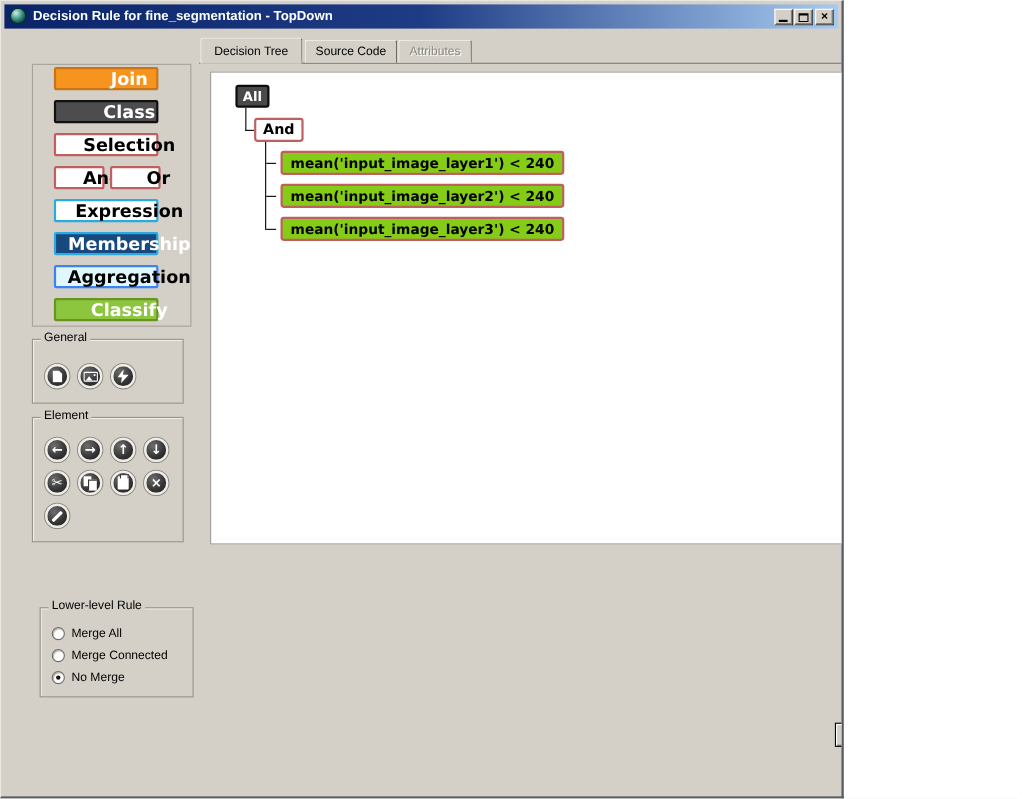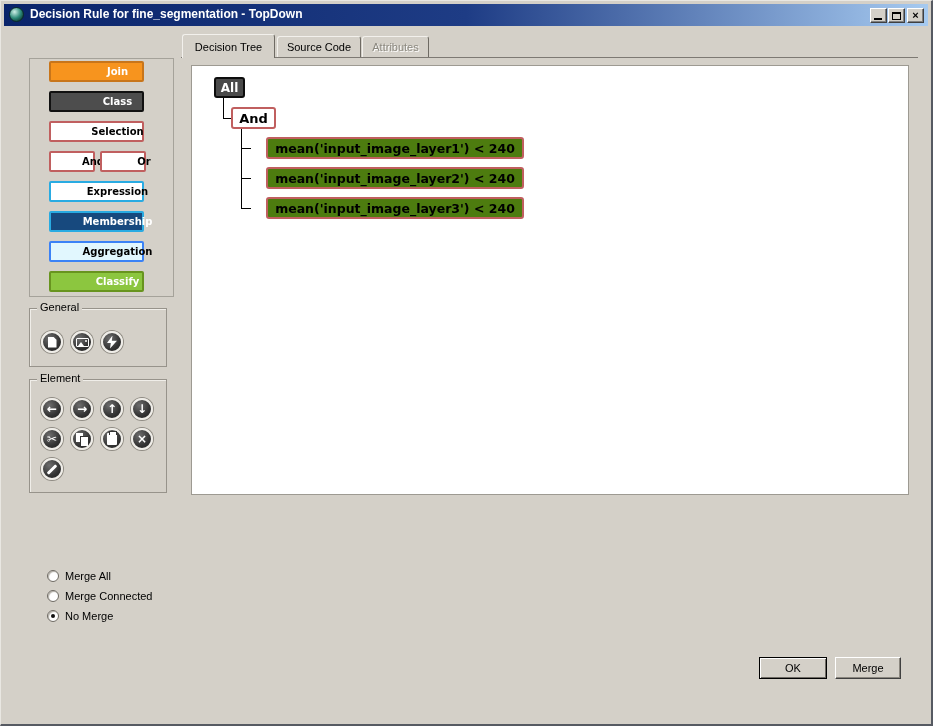--- a/index.html
+++ b/index.html
@@ -1,18 +1,18 @@
 <!DOCTYPE html>
 <html><head>
 <meta charset="utf-8">
 <style>
   html,body{margin:0;padding:0;background:#ffffff;}
   *{box-sizing:border-box;}
   #window{
-    position:relative;width:933px;height:726px;
+    position:relative;width:767px;height:726px;
     background:#D4D0C8;overflow:hidden;
     font-family:"Liberation Sans",sans-serif;
     border-top:1px solid #e9e7e2;border-left:1px solid #e9e7e2;
     border-right:2px solid #565a62;border-bottom:2px solid #565a62;
   }
   
   .titlebar{
     position:absolute;left:3px;top:3px;right:3px;height:22px;
     background:linear-gradient(90deg,#0A246A 0%,#1e3c85 50%,#A6CAF0 100%);
     display:flex;align-items:center;
@@ -57,29 +57,29 @@
     position:absolute;left:190px;top:64px;width:718px;height:430px;
     background:#ffffff;border:1px solid #9d9a92;
   }
   .node{
     position:absolute;display:flex;align-items:center;justify-content:center;
     font-family:"DejaVu Sans",sans-serif;font-weight:bold;border-radius:3px;
     white-space:nowrap;
   }
   .node-root{left:213px;top:76px;width:31px;height:21px;background:#4A4A4A;border:2px solid #0d0d0d;color:#fff;font-size:12px;}
   .node-op{left:230px;top:106px;width:45px;height:22px;background:#fff;border:2px solid #C05F5F;color:#000;font-size:13px;}
-  .node-leaf{background:#4d7c0f;border:2px solid #C05F5F;color:#000;font-size:12.5px;width:258px;height:22px;left:265px;}
+  .node-leaf{background:#84cc16;border:2px solid #C05F5F;color:#000;font-size:12.5px;width:258px;height:22px;left:254px;}
   .leaf-1{top:136px;} .leaf-2{top:166px;} .leaf-3{top:196px;}
   .conn{position:absolute;background:#000;}
   
   .palette-box{position:absolute;left:28px;top:57px;width:145px;height:239px;border:1px solid #a5a29a;}
   .pbtn{
     position:absolute;height:21px;border-radius:2px;
     display:flex;align-items:center;justify-content:center;
-    font-family:"DejaVu Sans",sans-serif;font-size:10px;font-weight:bold;padding-left:42px;
+    font-family:"DejaVu Sans",sans-serif;font-size:16px;font-weight:bold;padding-left:42px;
   }
   .pbtn-join{left:48px;top:60px;width:95px;background:#F7941E;border:2px solid #c8751a;color:#fff;}
   .pbtn-class{left:48px;top:90px;width:95px;background:#4D4D4D;border:2px solid #111;color:#fff;}
   .pbtn-selection{left:48px;top:120px;width:95px;background:#fff;border:2px solid #C05F5F;color:#000;}
   .pbtn-and{left:48px;top:150px;width:44px;background:#fff;border:2px solid #C05F5F;color:#000;}
   .pbtn-or{left:99px;top:150px;width:44px;background:#fff;border:2px solid #C05F5F;color:#000;}
   .pbtn-expression{left:48px;top:180px;width:95px;background:#fff;border:2px solid #29ABE2;color:#000;}
   .pbtn-membership{left:48px;top:210px;width:95px;background:#17497E;border:2px solid #29ABE2;color:#fff;}
   .pbtn-aggregation{left:48px;top:240px;width:95px;background:#E1F7FE;border:2px solid #3b82f6;color:#000;}
   .pbtn-classify{left:48px;top:270px;width:95px;background:#8CC63F;border:2px solid #68941f;color:#fff;}
@@ -232,20 +232,23 @@
   <div class="icon-circle" style="left:100px;top:427px;">
       <span class="g-paste"></span>
     </div>
   <div class="icon-circle" style="left:130px;top:427px;">
       <span>×</span>
     </div>
   <div class="icon-circle" style="left:40px;top:457px;">
       <span class="g-pencil"></span>
     </div>
 
+  <div class="groupbox gb-rule">
+    <span class="groupbox-label">Lower-level Rule</span>
+  </div>
   <div class="radio-row" style="left:46px;top:569px;">
     <span class="radio"></span>
     <span class="radio-label">Merge All</span>
   </div>
   <div class="radio-row" style="left:46px;top:589px;">
     <span class="radio"></span>
     <span class="radio-label">Merge Connected</span>
   </div>
   <div class="radio-row" style="left:46px;top:609px;">
     <span class="radio selected"></span>

